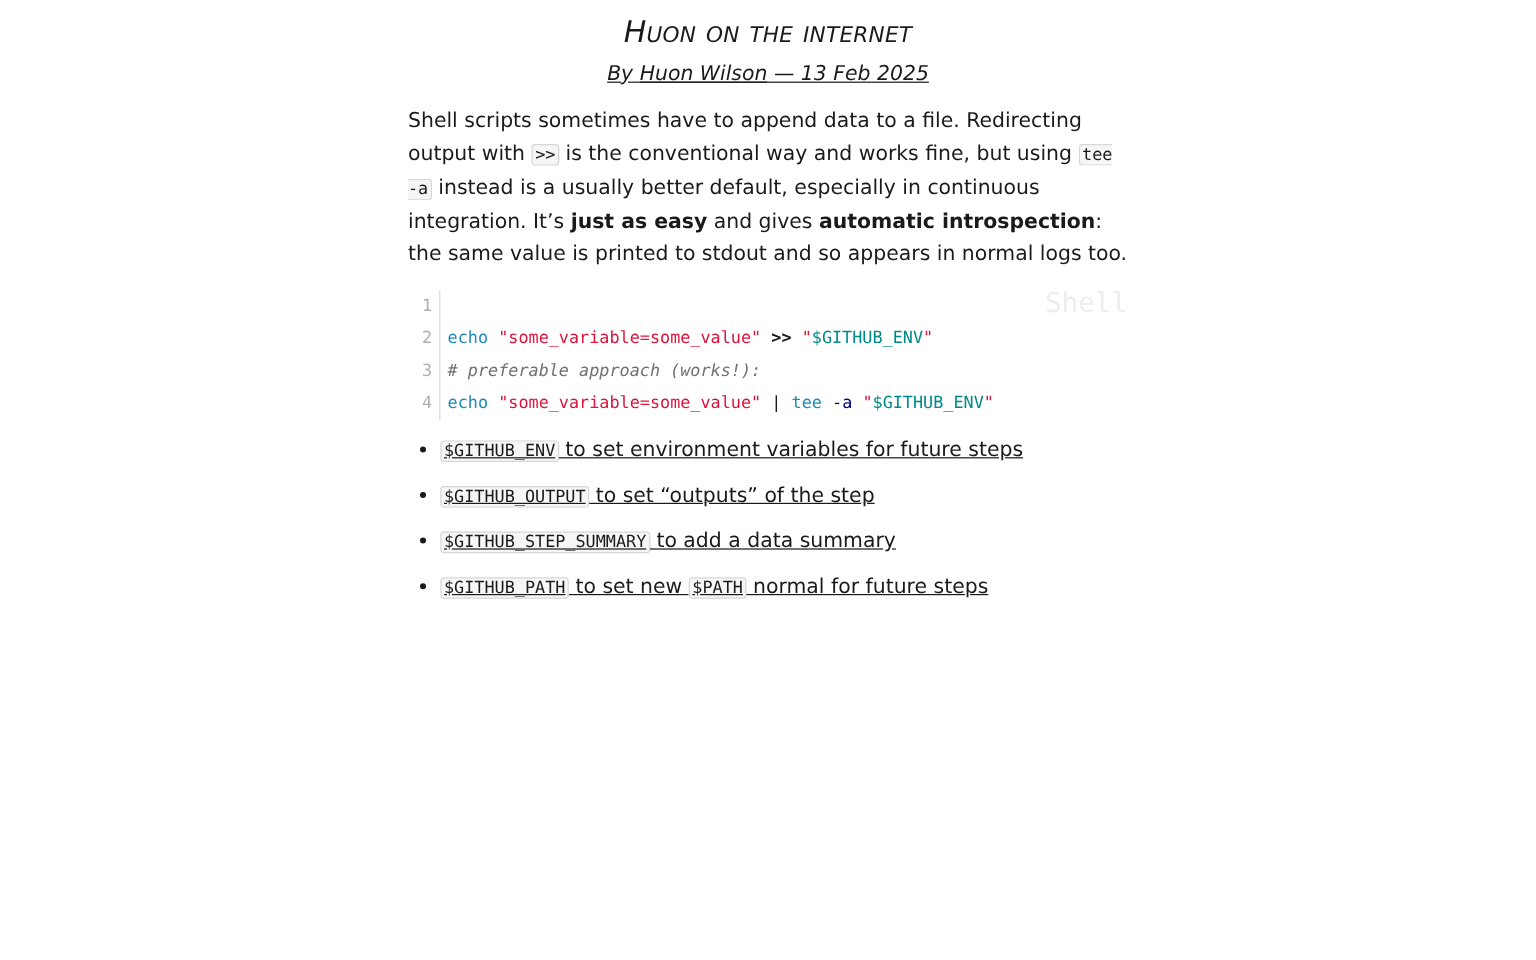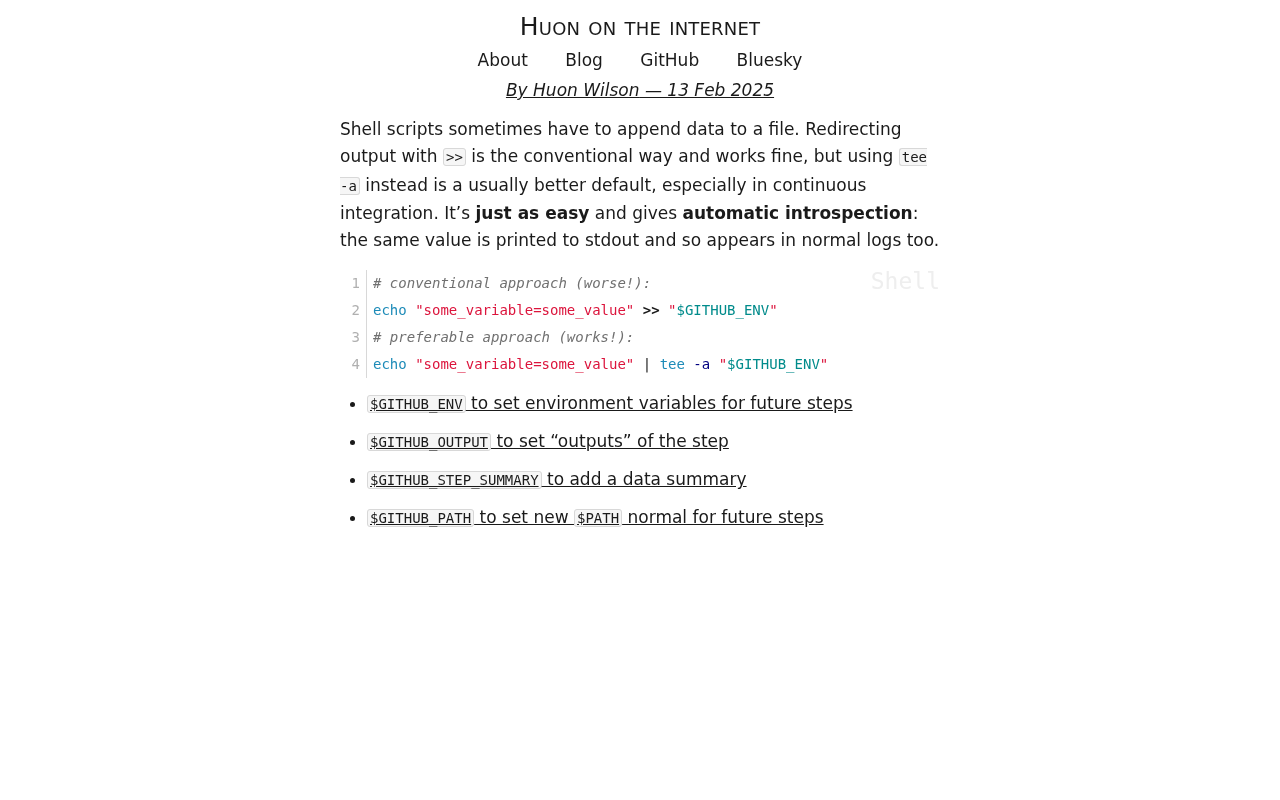--- a/index.html
+++ b/index.html
@@ -12,20 +12,21 @@
     }
     .site-header { text-align: center; padding-top: 12px; }
     .site-title {
       font-size: 25px;
       font-variant: small-caps;
       color: #1a1a1a;
       margin: 0;
       font-weight: normal;
       line-height: 30px;
       letter-spacing: 0.2px;
+      font-style: italic;
     }
     .site-nav { margin-top: 8px; font-size: 17px; }
     .site-nav a {
       color: #1a1a1a;
       text-decoration: none;
       margin: 0 16px;
     }
     main { width: 600px; margin: 0 auto; }
     .post-title {
       text-align: center;
@@ -90,38 +91,31 @@
     .tok-flag { color: #000080; }
     ul.features { margin: 12px 0 0 0; padding-left: 27px; font-size: 17px; }
     ul.features li { line-height: 27px; margin-bottom: 10px; }
     ul.features a { color: #1a1a1a; text-decoration: underline; }
   </style>
 </head>
 <body>
 
 <header class="site-header">
   <h1 class="site-title">Huon on the internet</h1>
-  <nav class="site-nav">
-    <a href="#">About</a>
-    <a href="#">Blog</a>
-    <a href="#">GitHub</a>
-    <a href="#">Bluesky</a>
-  </nav>
 </header>
 
 <main>
   <div class="byline"><span>By </span><a href="#">Huon Wilson</a><span> — 13 Feb 2025</span></div>
 
   <p><span>Shell scripts sometimes have to append data to a file. Redirecting output with </span><code class="inline">&gt;&gt;</code><span> is the conventional way and works fine, but using </span><code class="inline">tee -a</code><span> instead is a usually better default, especially in continuous integration. It’s </span><strong>just as easy</strong><span> and gives </span><strong>automatic introspection</strong><span>: the same value is printed to stdout and so appears in normal logs too.</span></p>
 
   <div class="code-block">
     <span class="code-lang">Shell</span>
     <div class="code-line">
       <span class="ln">1</span>
-      <span class="tok-comment"># conventional approach (worse!):</span>
     </div>
     <div class="code-line">
       <span class="ln">2</span>
       <span style="white-space:pre"><span class="tok-builtin">echo</span> <span class="tok-string">"some_variable=some_value"</span> <span class="tok-op">&gt;&gt;</span> <span class="tok-string">"</span><span class="tok-var">$GITHUB_ENV</span><span class="tok-string">"</span></span>
     </div>
     <div class="code-line">
       <span class="ln">3</span>
       <span class="tok-comment"># preferable approach (works!):</span>
     </div>
     <div class="code-line">

